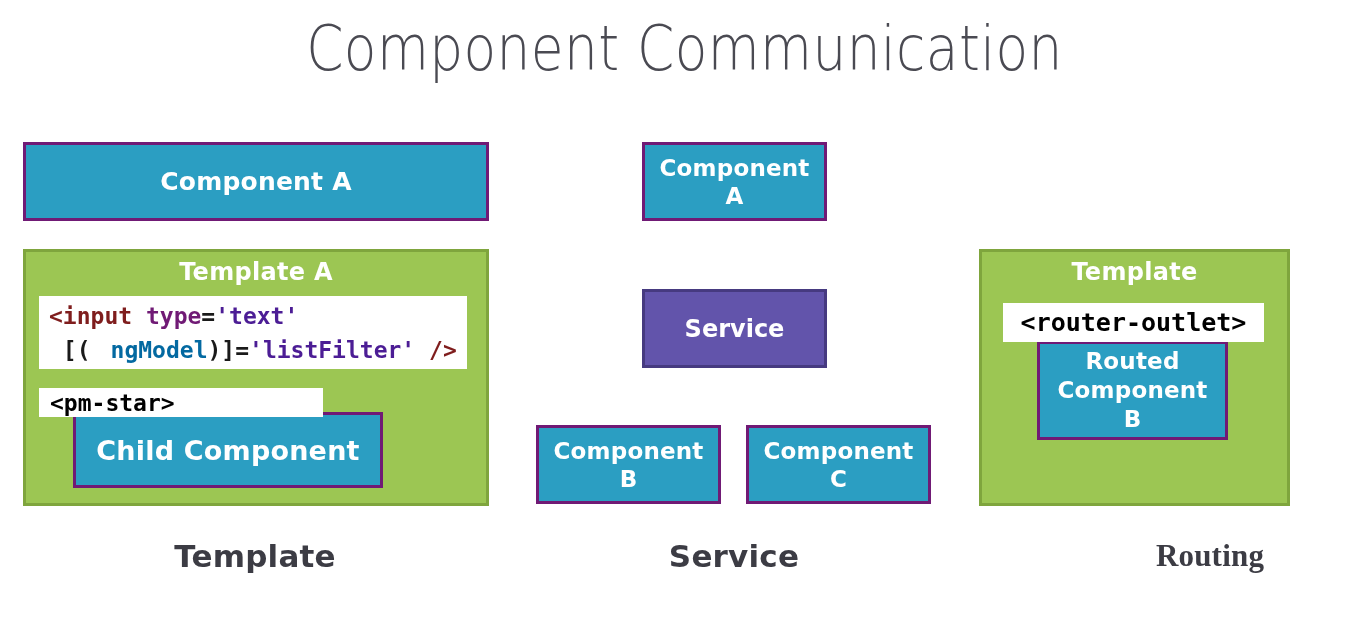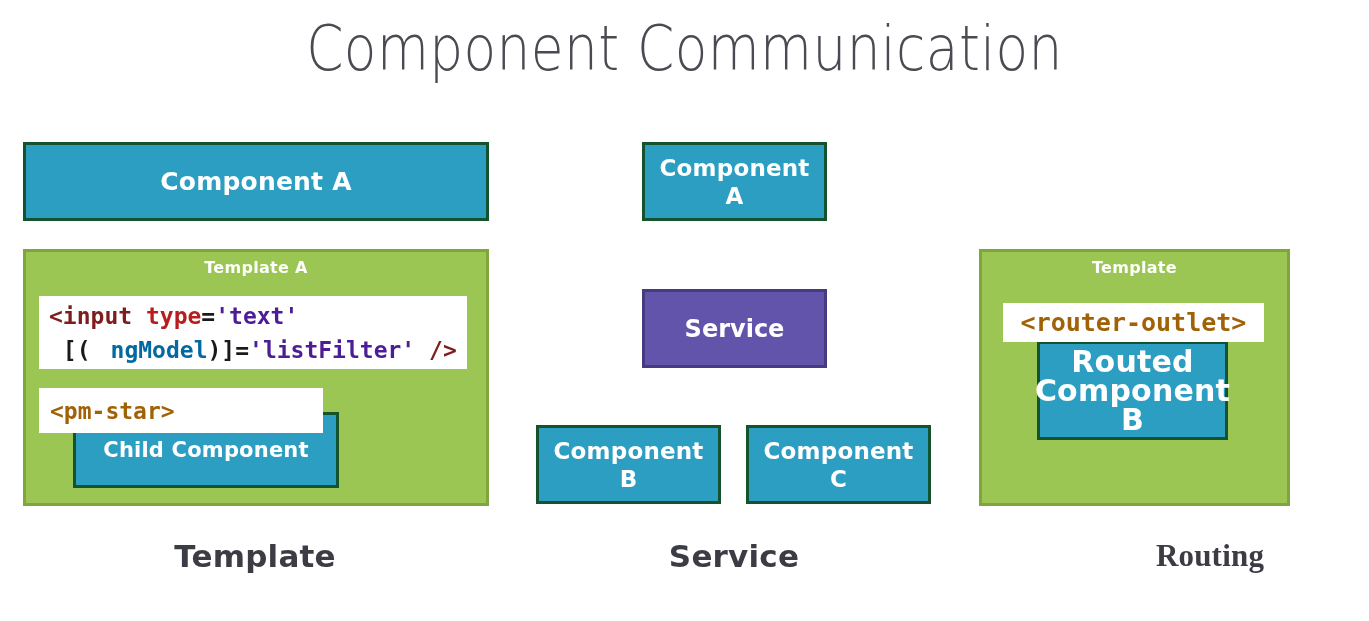--- a/index.html
+++ b/index.html
@@ -42,75 +42,75 @@
   .box {
     position: absolute;
     box-sizing: border-box;
     display: flex;
     align-items: center;
     justify-content: center;
     text-align: center;
   }
   .box-blue {
     background: #2b9ec2;
-    border: 3px solid #14532d;
+    border: 3px solid #701a75;
     color: #ffffff;
     font-weight: bold;
     font-family: "DejaVu Sans", sans-serif;
     letter-spacing: 0.2px;
   }
   .box-green {
     background: #9cc653;
     border: 3px solid #7fa53d;
   }
   .box-purple {
     background: #6254ab;
     border: 3px solid #463a80;
     color: #ffffff;
     font-weight: bold;
     font-family: "DejaVu Sans", sans-serif;
   }
   .box-white {
     background: #ffffff;
     border: none;
-    color: #a16207;
+    color: #000000;
     font-family: "DejaVu Sans Mono", monospace;
     font-weight: bold;
     justify-content: flex-start;
     text-align: left;
   }
 
   
   .panel-title {
     position: absolute;
     left: 0;
     width: 100%;
     text-align: center;
     color: #ffffff;
     font-weight: bold;
     font-family: "DejaVu Sans", sans-serif;
-    font-size: 16px;
+    font-size: 24px;
     letter-spacing: 0.3px;
   }
 
   
   .code-block {
     position: absolute;
     box-sizing: border-box;
     background: #ffffff;
     font-family: "DejaVu Sans Mono", monospace;
     font-weight: bold;
     font-size: 23px;
     line-height: 34px;
     padding: 3px 8px 3px 10px;
     white-space: pre;
     color: #111111;
   }
   .tok-tag      { color: #7f1d1d; }
-  .tok-attr     { color: #b91c1c; }
+  .tok-attr     { color: #701a75; }
   .tok-string   { color: #4c1d95; }
   .tok-punct    { color: #1a1a1a; }
   .tok-binding  { color: #0369a1; margin-left: 20px; }
 
   
   .caption {
     position: absolute;
     text-align: center;
     font-family: "DejaVu Sans", sans-serif;
     font-weight: bold;
@@ -118,32 +118,32 @@
     color: #3c3c44;
     letter-spacing: 0.2px;
     white-space: nowrap;
   }
 
   
   #component-a-left   { left:23px;  top:142px; width:466px; height:79px;  font-size:25px; }
   #template-a-panel   { left:23px;  top:249px; width:466px; height:257px; }
   #template-a-title   { top:258px; }
   #code-input         { left:39px;  top:296px; width:428px; height:73px; }
-  #pm-star-box        { left:39px;  top:388px; width:284px; height:45px; font-size:23px; padding-left:11px; z-index:3; }
-  #child-component    { left:73px;  top:412px; width:266px; height:76px; font-size:21px; z-index:2; }
+  #pm-star-box        { left:39px;  top:388px; width:284px; height:29px; font-size:23px; padding-left:11px; z-index:3; }
+  #child-component    { left:73px;  top:412px; width:310px; height:76px; font-size:27px; z-index:2; }
 
   #component-a-mid    { left:642px; top:142px; width:185px; height:79px;  font-size:23px; line-height:28px; }
   #service-box        { left:642px; top:289px; width:185px; height:79px;  font-size:24px; }
   #component-b        { left:536px; top:425px; width:185px; height:79px;  font-size:23px; line-height:28px; }
   #component-c        { left:746px; top:425px; width:185px; height:79px;  font-size:23px; line-height:28px; }
 
   #template-panel-r   { left:979px; top:249px; width:311px; height:257px; }
   #template-r-title   { top:258px; }
   #router-outlet-box  { left:1003px; top:303px; width:261px; height:39px; font-size:25px; justify-content:center; text-align:center; padding:0; z-index:3; }
-  #routed-component-b { left:1037px; top:341px; width:191px; height:99px; font-size:30px; line-height:29px; z-index:2; }
+  #routed-component-b { left:1037px; top:341px; width:191px; height:99px; font-size:23px; line-height:29px; z-index:2; }
 
   #caption-template { left:155px;  top:538px; width:200px; }
   #caption-service  { left:634px;  top:538px; width:200px; }
   #caption-routing  { left:1110px; top:538px; width:200px;font-family:Liberation Serif, serif; }
 </style>
 </head>
 <body>
 
 <div id="stage">
 

